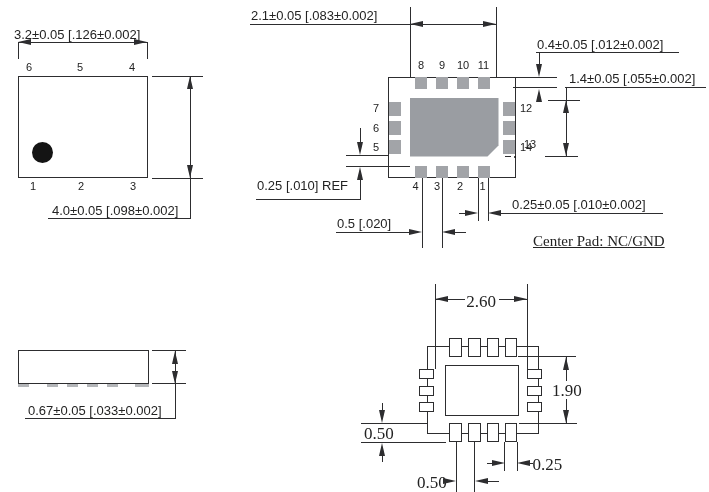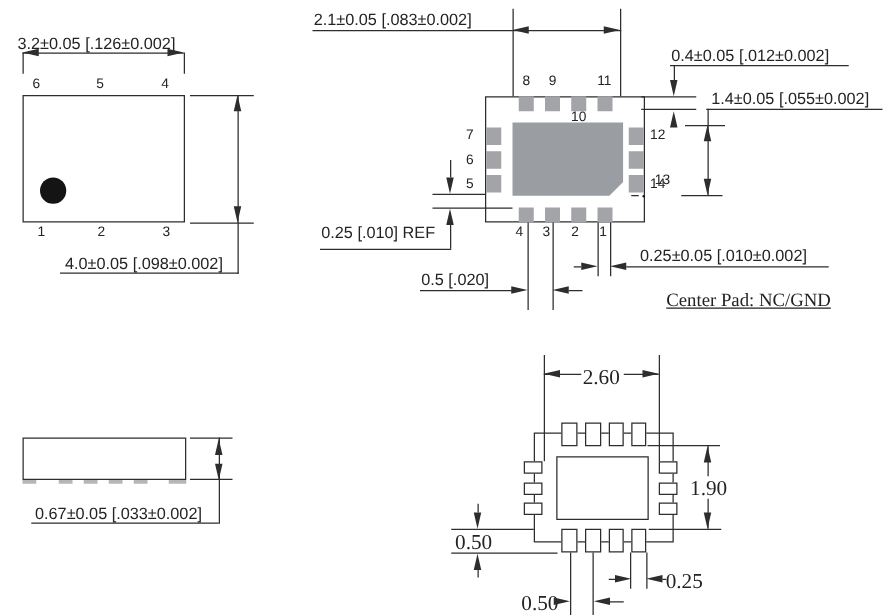--- a/index.html
+++ b/index.html
@@ -86,21 +86,21 @@
     <div class="pad" style="left:388.5px;top:101.5px;width:12px;height:14px;"></div>
     <div class="pad" style="left:388.5px;top:120.8px;width:12px;height:14px;"></div>
     <div class="pad" style="left:388.5px;top:140px;width:12px;height:14px;"></div>
 
     <div class="pad" style="left:502.5px;top:101.5px;width:12px;height:14px;"></div>
     <div class="pad" style="left:502.5px;top:120.8px;width:12px;height:14px;"></div>
     <div class="pad" style="left:502.5px;top:140px;width:12px;height:14px;"></div>
 
     <span class="pin" style="left:411px;top:59.5px;width:20px;">8</span>
     <span class="pin" style="left:432px;top:59.5px;width:20px;">9</span>
-    <span class="pin" style="left:453px;top:59.5px;width:20px;margin-top:29px;">10</span>
+    <span class="pin" style="left:453px;top:59.5px;width:20px;">10</span>
     <span class="pin" style="left:473.5px;top:59.5px;width:20px;">11</span>
 
     <span class="pin" style="left:405.5px;top:181px;width:20px;">4</span>
     <span class="pin" style="left:427px;top:181px;width:20px;">3</span>
     <span class="pin" style="left:450px;top:181px;width:20px;">2</span>
     <span class="pin" style="left:472.5px;top:181px;width:20px;">1</span>
 
     <span class="pin" style="left:363px;top:103px;width:16px;text-align:right;">7</span>
     <span class="pin" style="left:363px;top:122.5px;width:16px;text-align:right;">6</span>
     <span class="pin" style="left:363px;top:141.5px;width:16px;text-align:right;">5</span>

